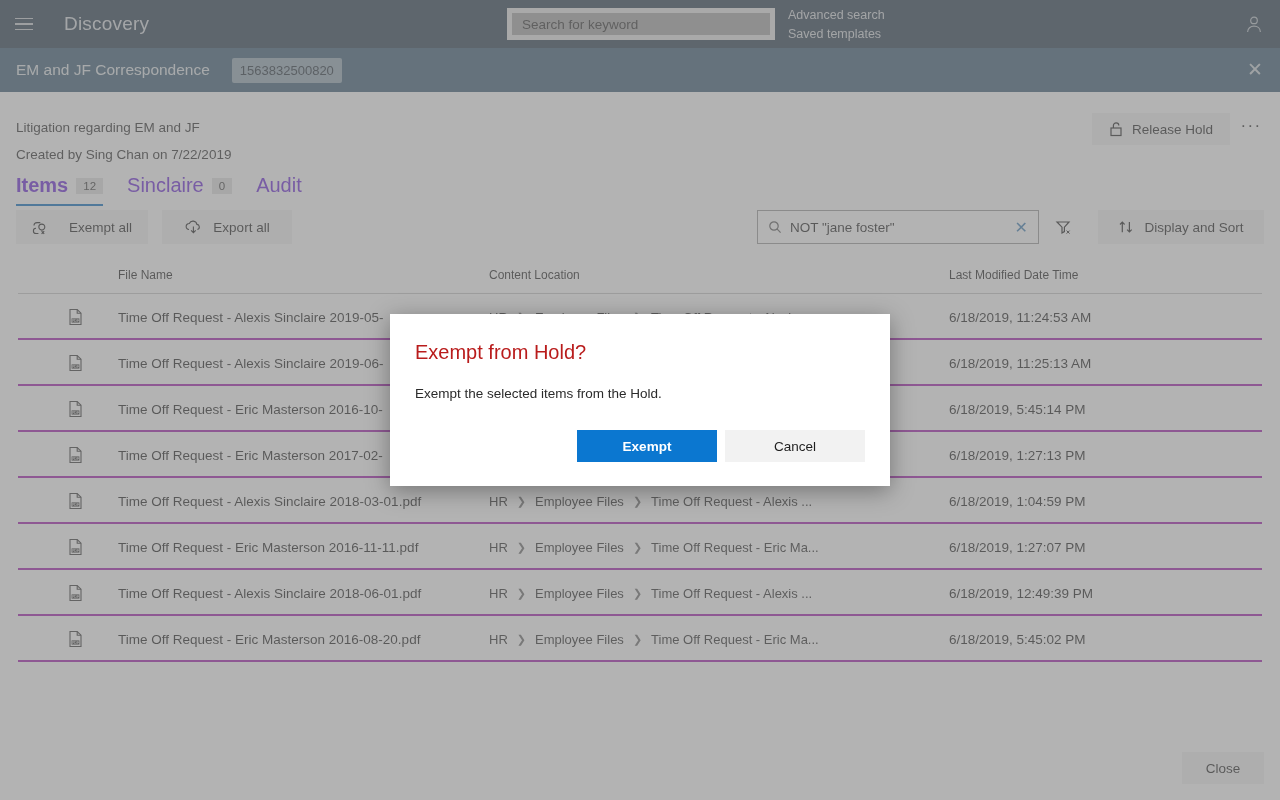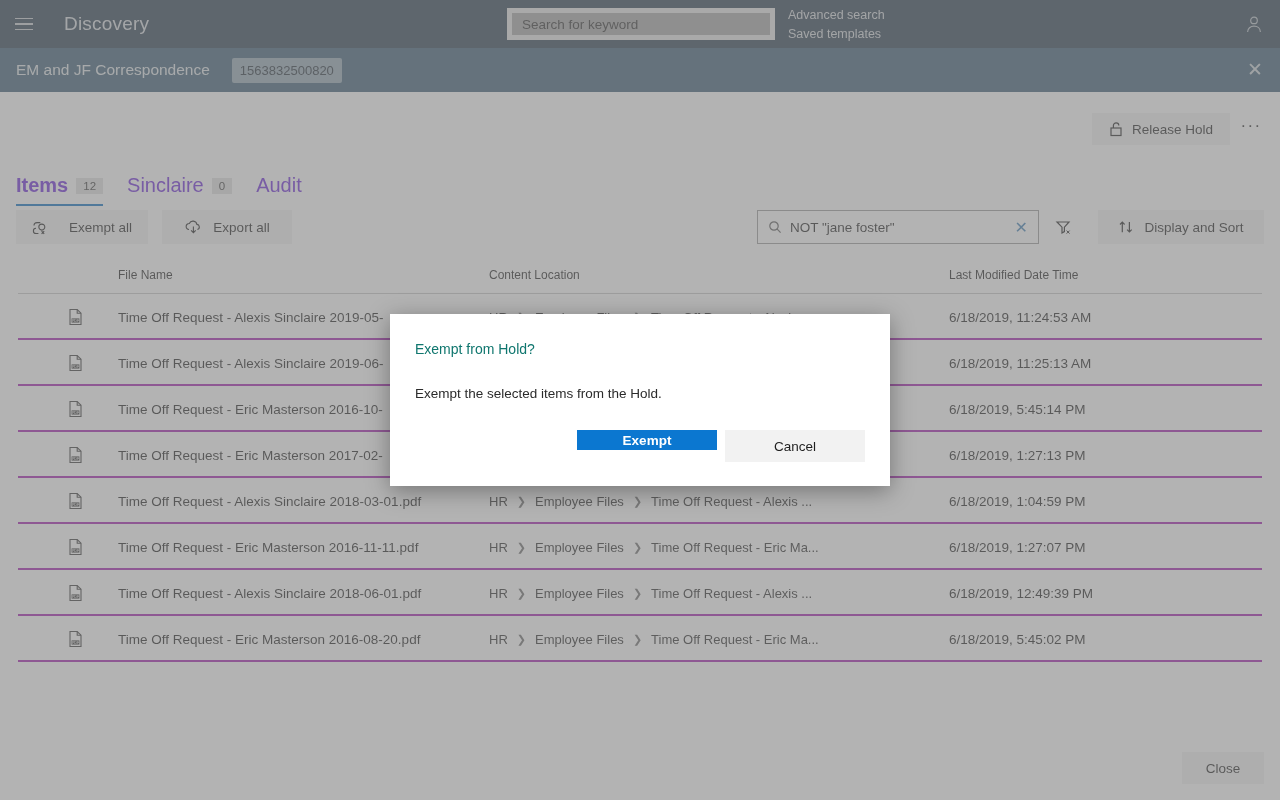--- a/index.html
+++ b/index.html
@@ -296,35 +296,35 @@
   .modal {
     position: absolute;
     left: 390px; top: 314px;
     width: 500px; height: 172px;
     background: #ffffff;
     box-shadow: 0 5px 22px rgba(0,0,0,0.35);
     z-index: 100;
   }
   .modal-title {
     position: absolute; left: 25px; top: 27px;
-    font-size: 14px;
+    font-size: 20px;
     font-weight: 400;
-    color: #0f766e;
+    color: #b91c1c;
   }
   .modal-text {
     position: absolute; left: 25px; top: 72px;
     font-size: 13.5px;
     color: #2b2b2b;
   }
   .modal-actions {
     position: absolute; right: 25px; bottom: 24px;
     display: flex; gap: 8px;
   }
   .btn-primary {
-    width: 140px; height: 20px;
+    width: 140px; height: 32px;
     background: #0b77d0;
     border: none;
     color: #ffffff;
     font-family: "Liberation Sans", sans-serif;
     font-size: 13.5px;
     font-weight: 700;
     cursor: pointer;
   }
   .btn-secondary {
     width: 140px; height: 32px;
@@ -368,20 +368,24 @@
   </div>
 
   <div class="subheader">
     <div class="subheader-title">EM and JF Correspondence</div>
     <div class="id-chip">1563832500820</div>
     <div class="subheader-close">✕</div>
   </div>
 
   <div class="content">
 
+    <div class="meta">
+      <div class="meta-line">Litigation regarding EM and JF</div>
+      <div class="meta-line">Created by Sing Chan on 7/22/2019</div>
+    </div>
 
     <div class="hold-actions">
       <button class="release-btn">
         <svg width="14" height="16" viewBox="0 0 14 16" fill="none" stroke="#242424" stroke-width="1.2">
           <rect x="2" y="7" width="10" height="7.5"></rect>
           <path d="M4.4 7V4.6a2.7 2.7 0 0 1 5.4 0"></path>
         </svg>
         <span>Release Hold</span>
       </button>
       <button class="ellipsis-btn">···</button>

